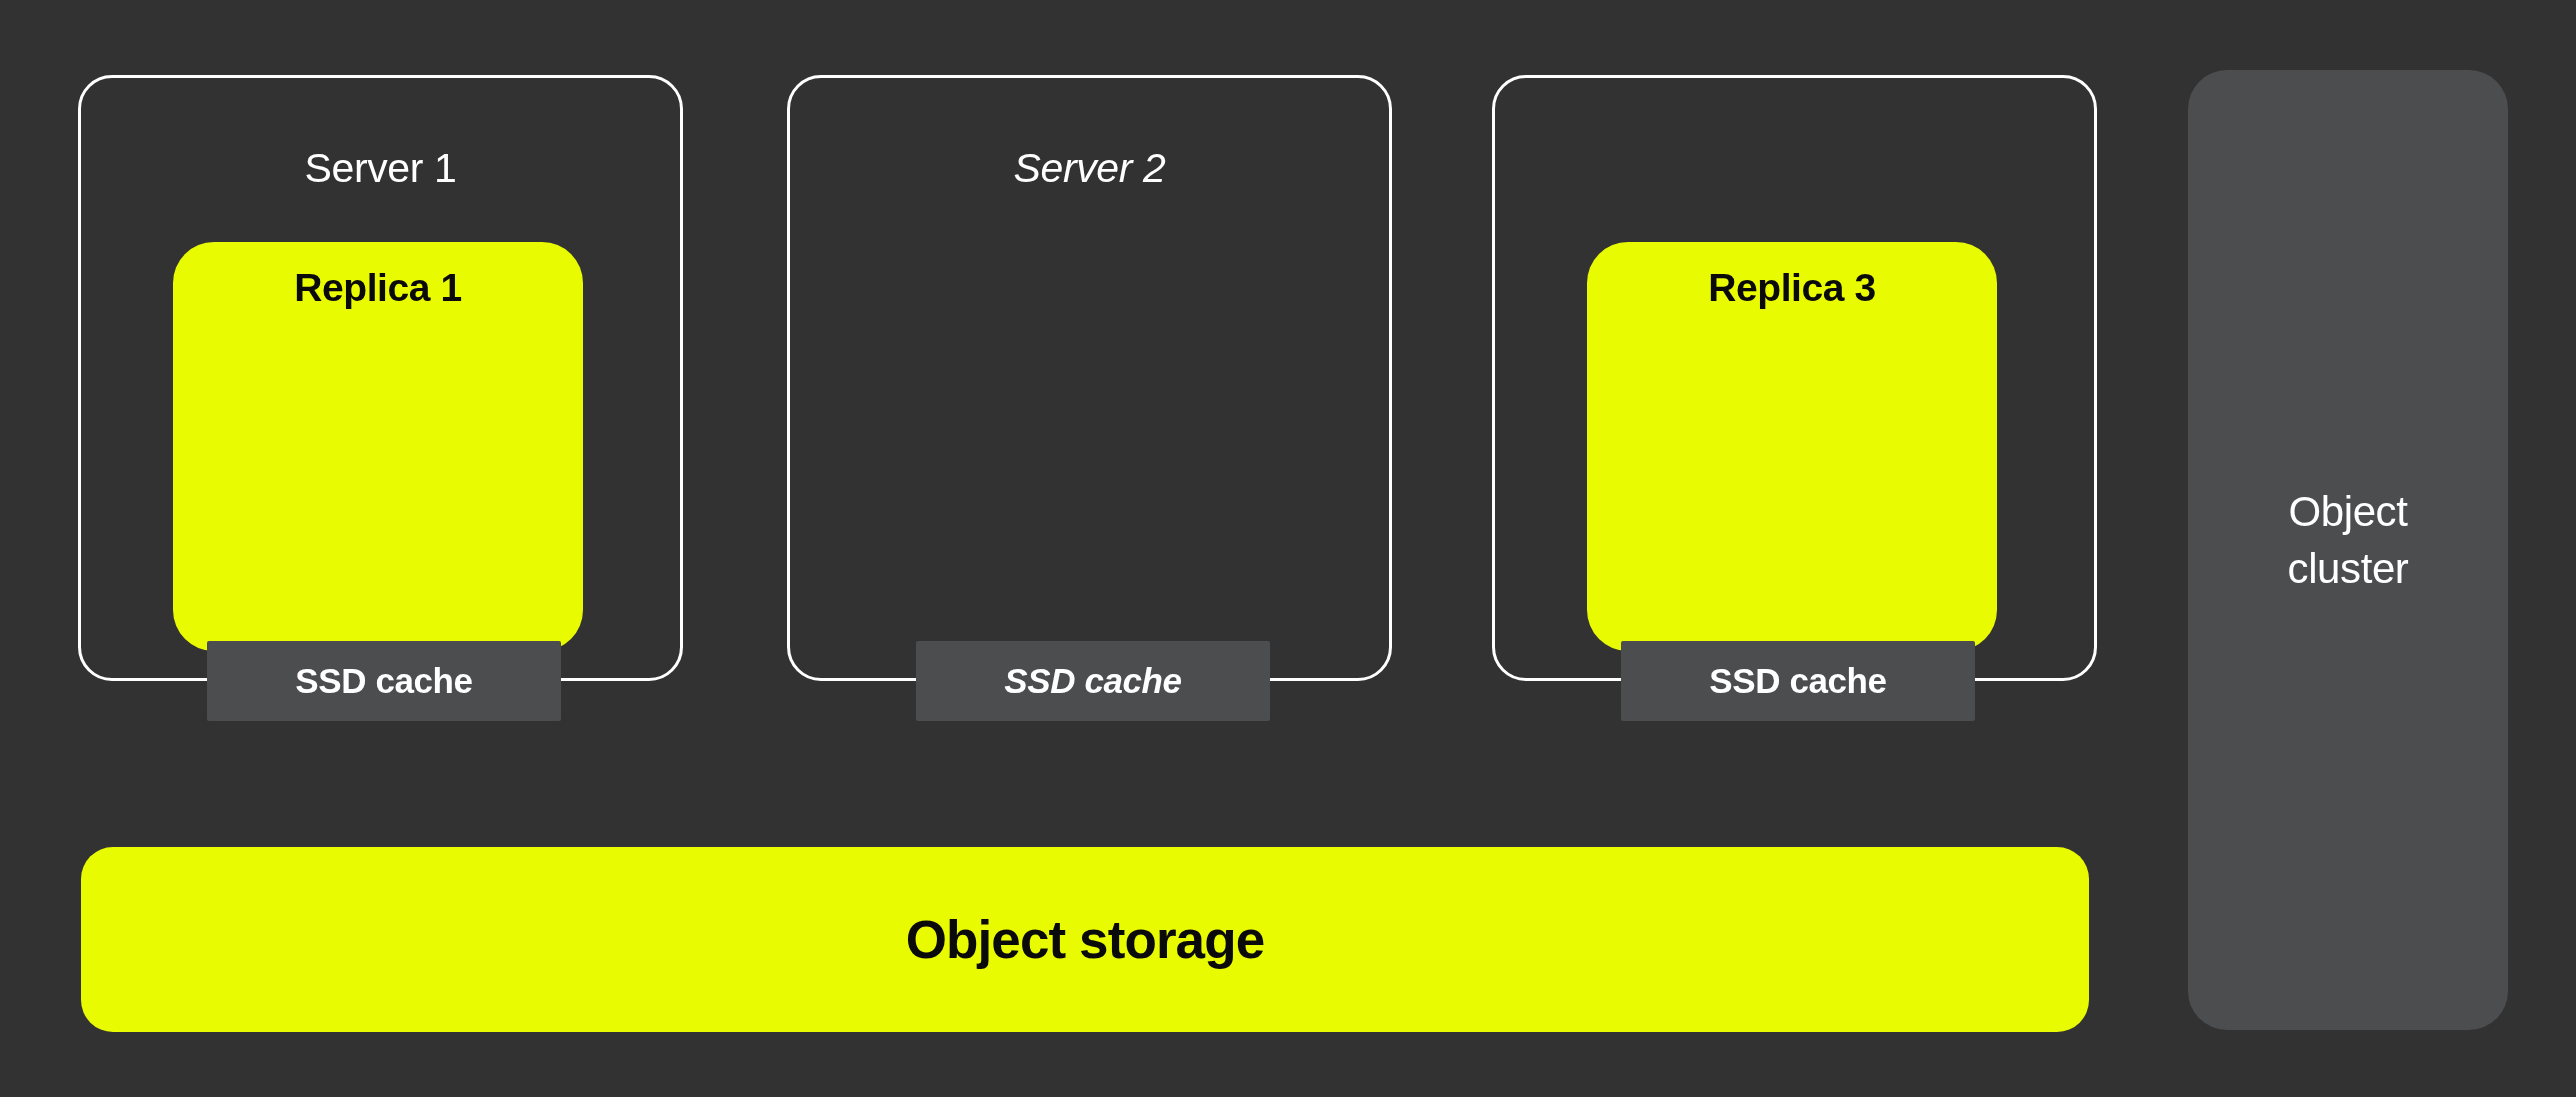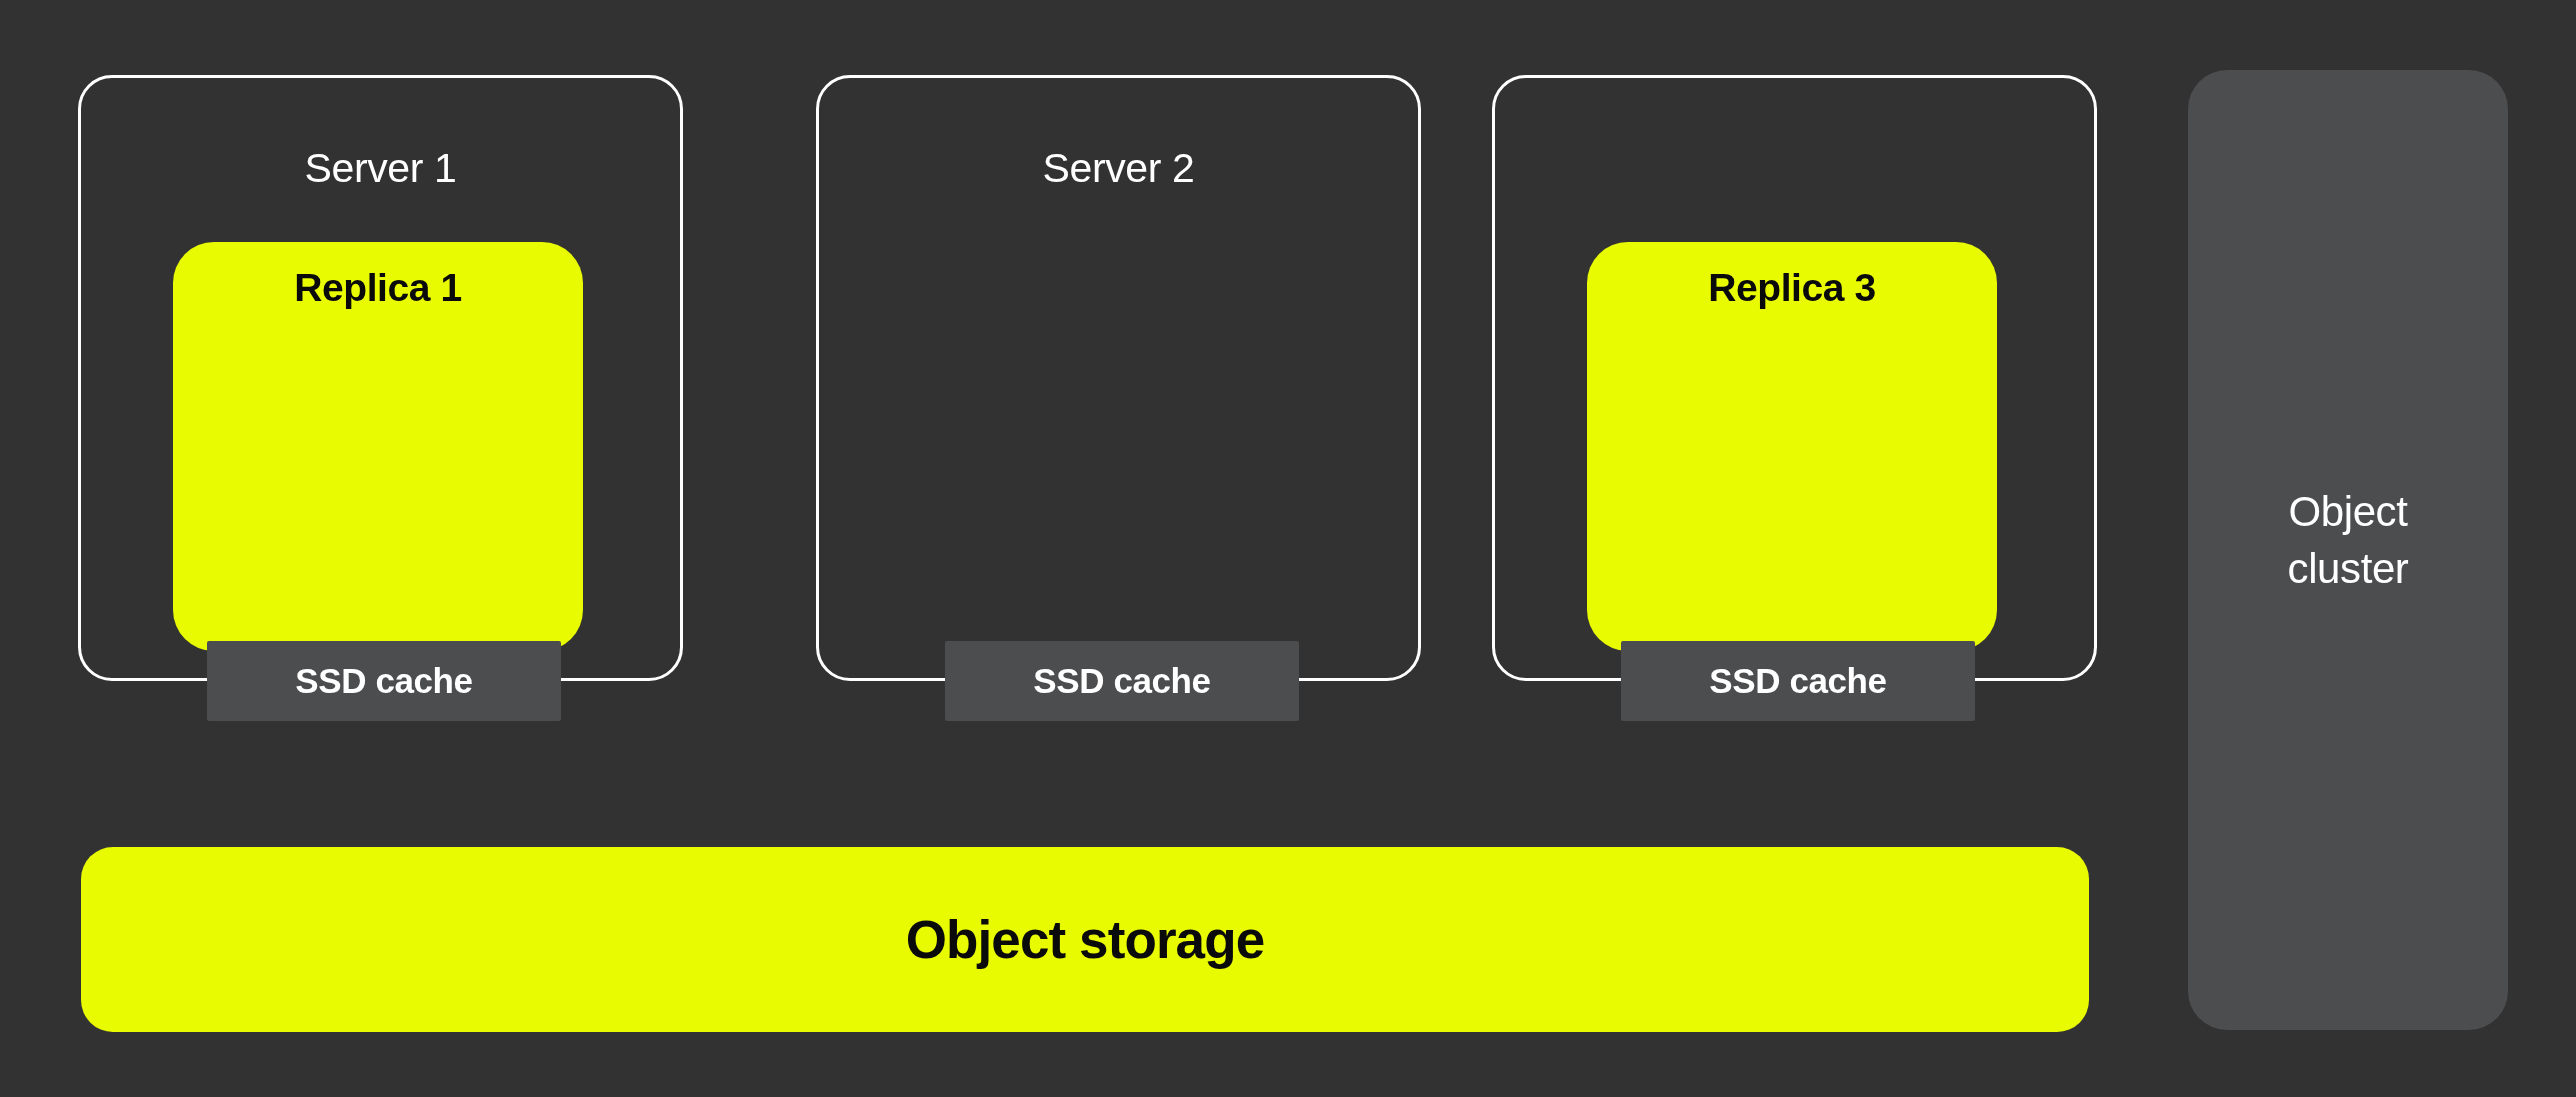--- a/index.html
+++ b/index.html
@@ -17,21 +17,21 @@
   }
   .canvas{
     position:relative;width:2576px;height:1097px;background:var(--bg);
   }
   
   .server{
     position:absolute;top:75px;width:605px;height:606px;
     border:3.5px solid var(--paper);border-radius:34px;
   }
   .server.s1{left:78px;}
-  .server.s2{left:816px;}
+  .server.s2{left:787px;font-style:italic;}
   .server.s3{left:1492px;}
   .server-title{
     position:absolute;top:62px;left:0;width:100%;
     text-align:center;color:var(--paper);
     font-size:41px;font-weight:500;letter-spacing:-0.4px;line-height:41px;margin-top:8px;
   }
   
   .replica{
     position:absolute;left:92px;top:164px;width:410px;height:409px;
     background:var(--yellow);border-radius:41px;

